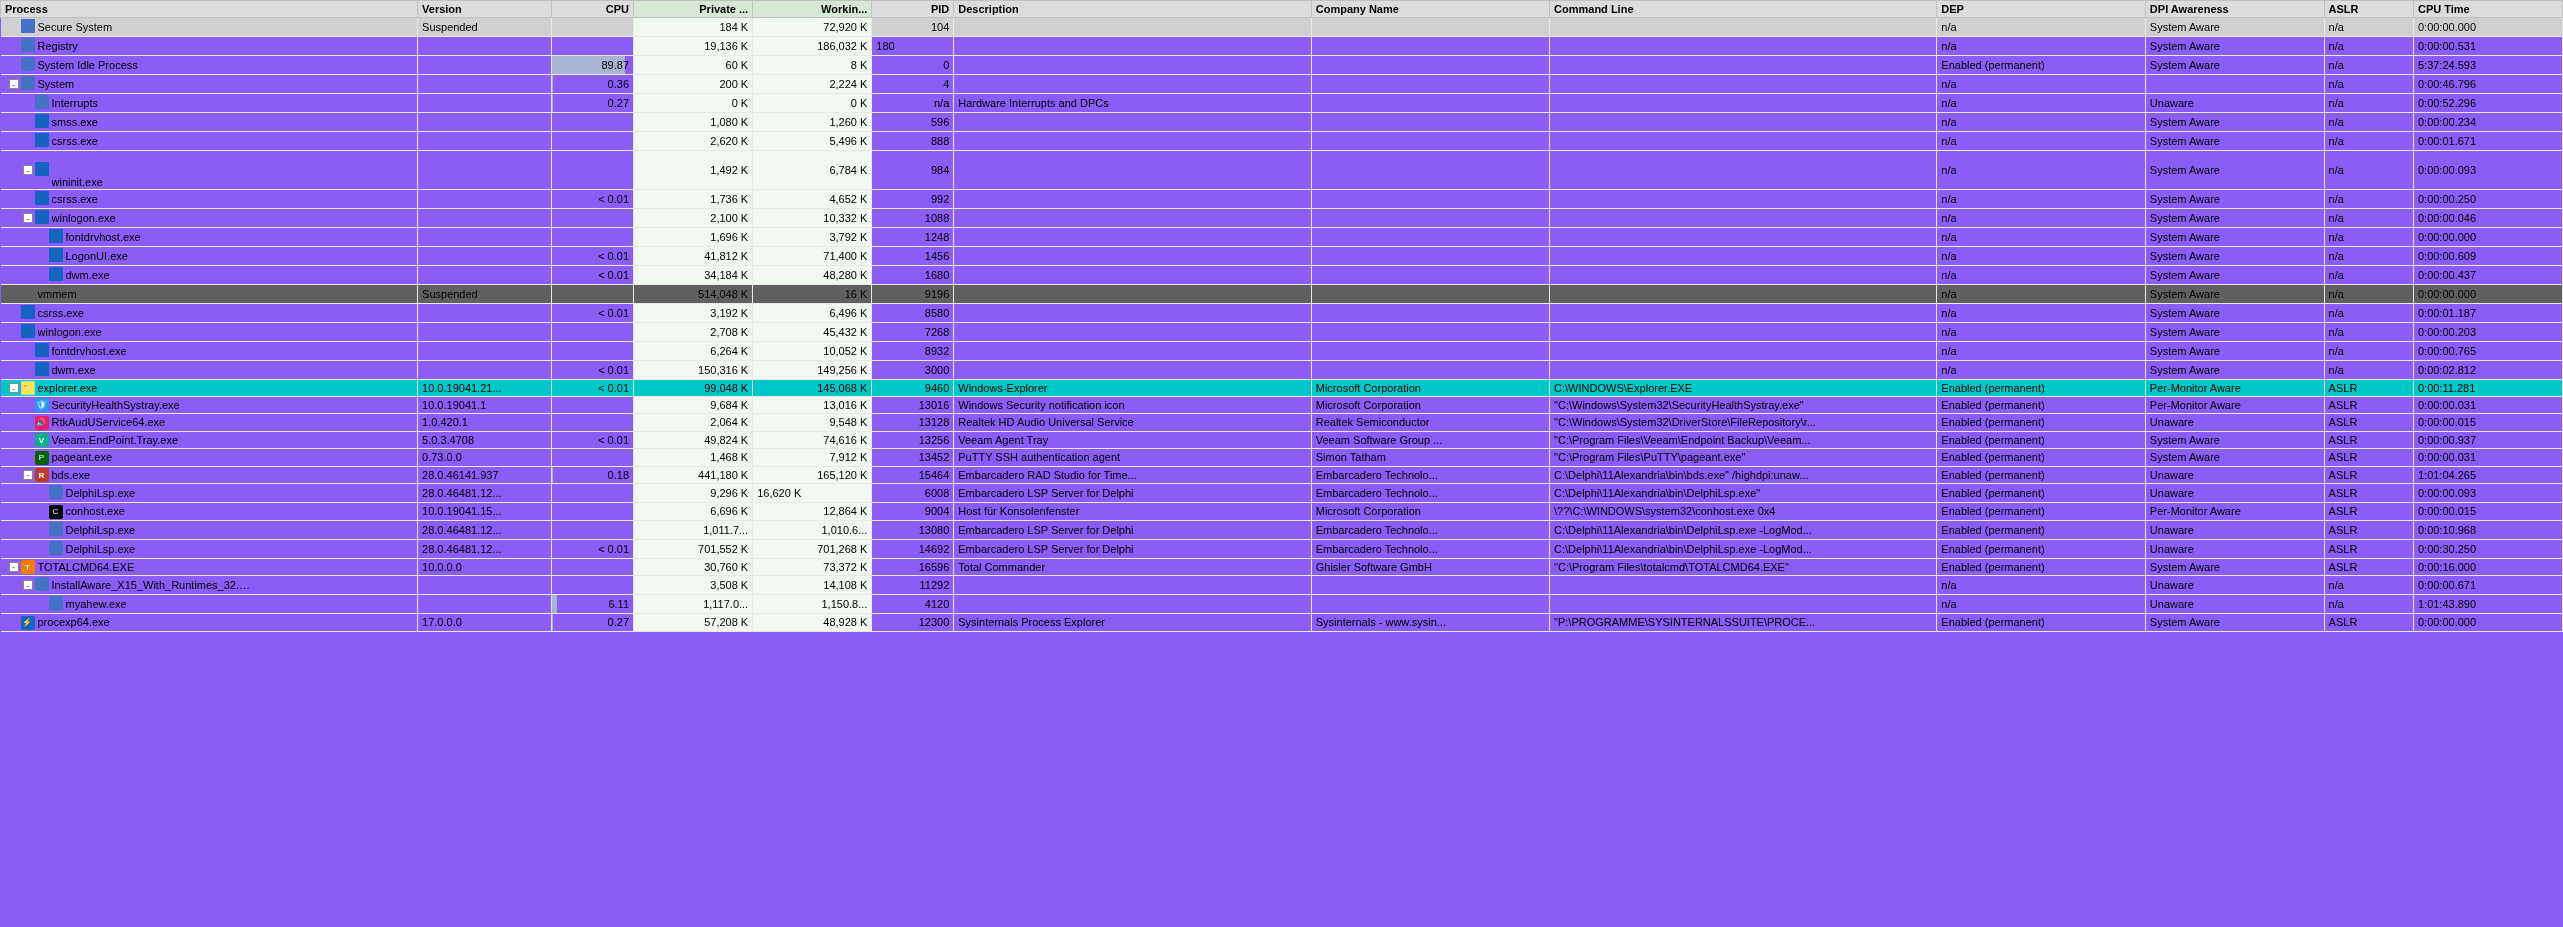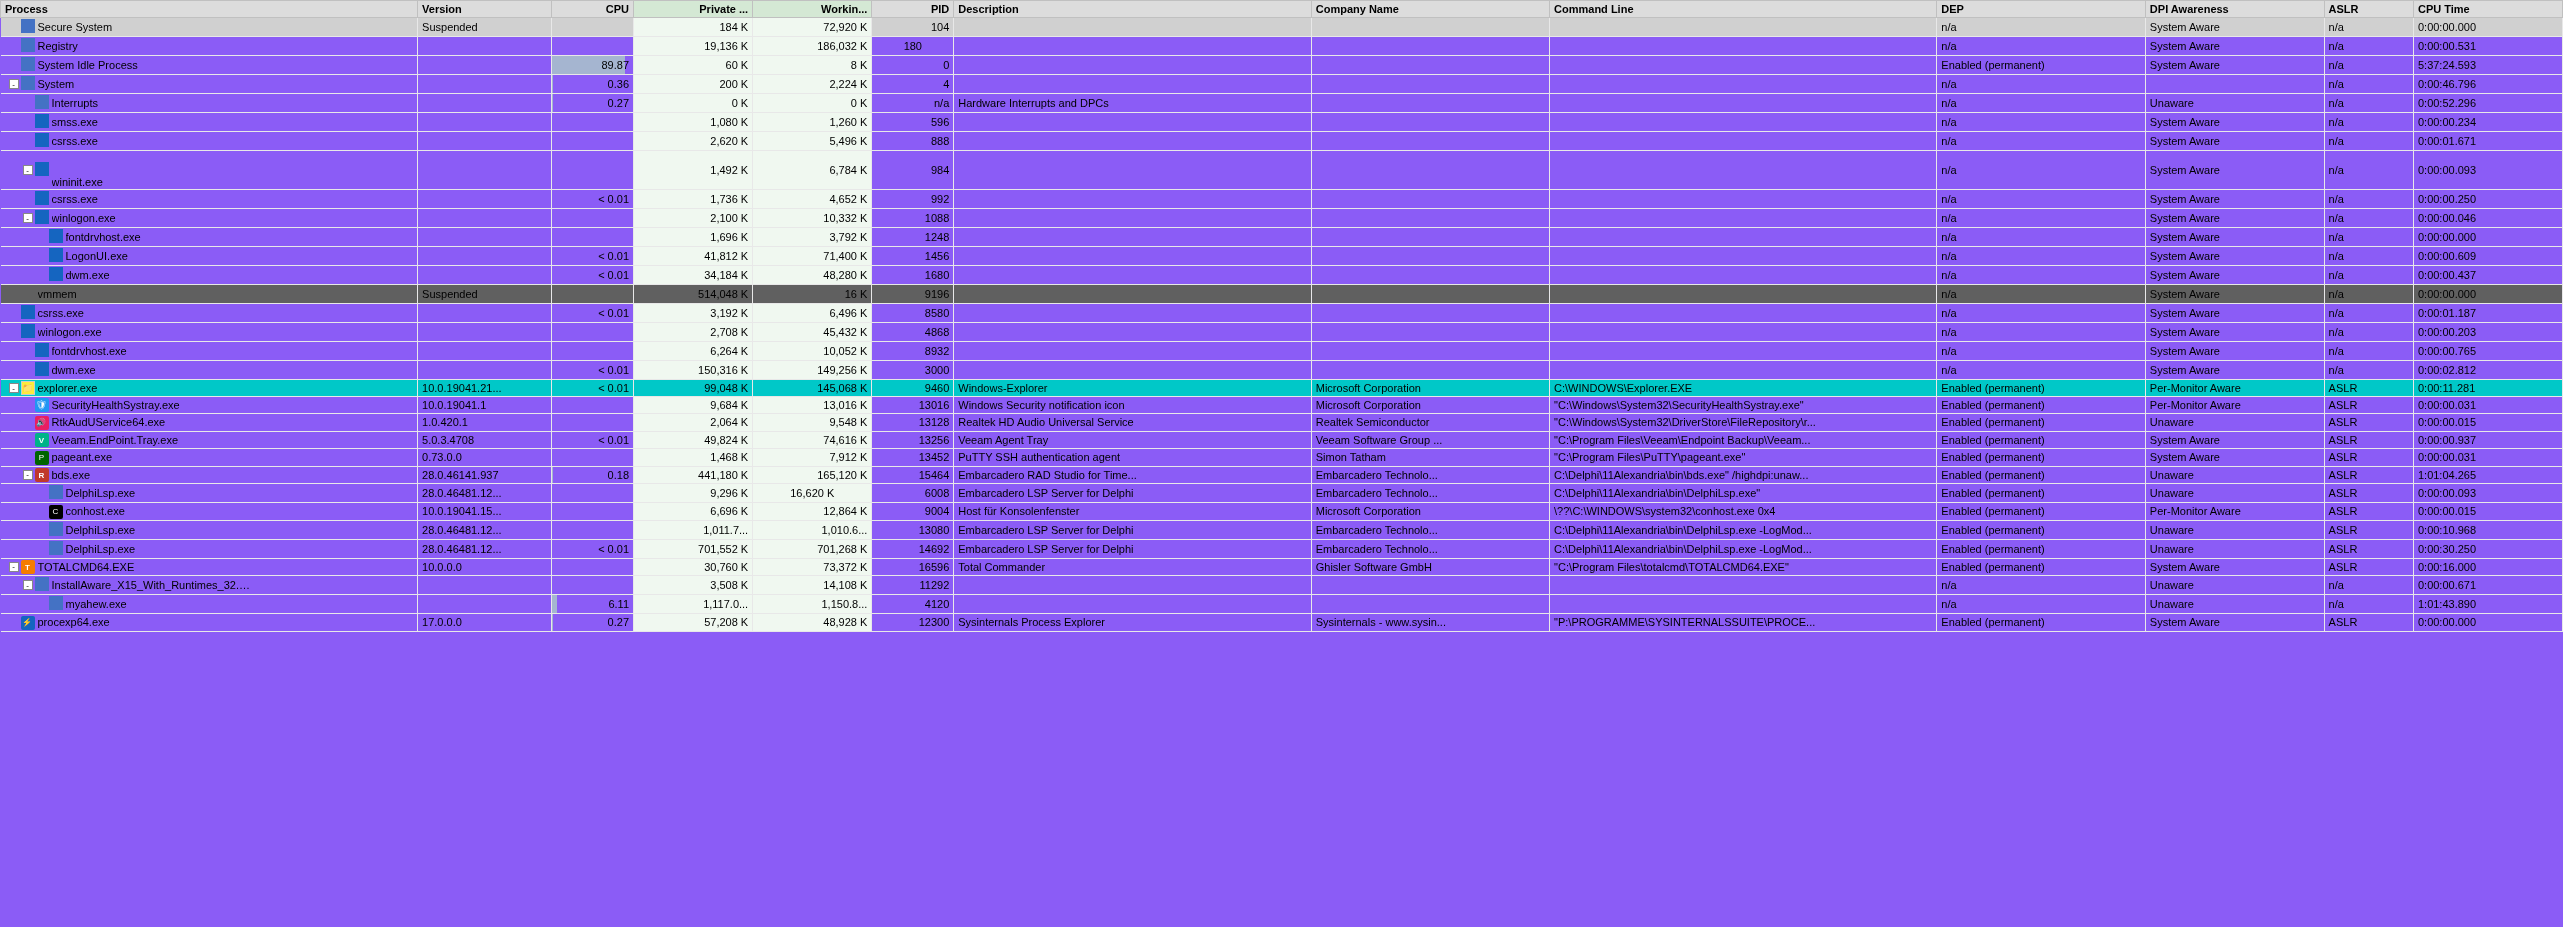--- a/index.html
+++ b/index.html
@@ -109,21 +109,21 @@
             <div style="display:flex;align-items:center;padding-left:4px;">
       <span style="width:10px;display:inline-block;margin-right:2px;"></span>
       <span style="margin-right:3px;"><span style="width:14px;height:14px;display:inline-block;background:#4472c4;"></span></span>
       <span style="overflow:hidden;text-overflow:ellipsis;max-width:200px;">Registry</span>
     </div>
           </td>
           <td></td>
           <td style="text-align: right; position: relative;"></td>
           <td style="text-align: right; background: rgb(240, 248, 240);">19,136 K</td>
           <td style="text-align: right; background: rgb(240, 248, 240);">186,032 K</td>
-          <td style="text-align: center;">180</td>
+          <td style="text-align: left;">180</td>
           <td style="overflow: hidden; text-overflow: ellipsis; max-width: 240px;"></td>
           <td></td>
           <td style="overflow: hidden; text-overflow: ellipsis; max-width: 260px;"></td>
           <td>n/a</td>
           <td>System Aware</td>
           <td>n/a</td>
           <td>0:00:00.531</td>
         </tr>
         <tr>
           <td>
@@ -403,21 +403,21 @@
             <div style="display:flex;align-items:center;padding-left:4px;">
       <span style="width:10px;display:inline-block;margin-right:2px;"></span>
       <span style="margin-right:3px;"><span style="width:14px;height:14px;display:inline-block;background:#1565c0;"></span></span>
       <span style="overflow:hidden;text-overflow:ellipsis;max-width:200px;">winlogon.exe</span>
     </div>
           </td>
           <td></td>
           <td style="text-align: right; position: relative;"></td>
           <td style="text-align: right; background: rgb(240, 248, 240);">2,708 K</td>
           <td style="text-align: right; background: rgb(240, 248, 240);">45,432 K</td>
-          <td style="text-align: right;">4868</td>
+          <td style="text-align: right;">7268</td>
           <td style="overflow: hidden; text-overflow: ellipsis; max-width: 240px;"></td>
           <td></td>
           <td style="overflow: hidden; text-overflow: ellipsis; max-width: 260px;"></td>
           <td>n/a</td>
           <td>System Aware</td>
           <td>n/a</td>
           <td>0:00:00.203</td>
         </tr>
         <tr>
           <td>
@@ -591,21 +591,21 @@
           <td>
             <div style="display:flex;align-items:center;padding-left:32px;">
       <span style="width:10px;display:inline-block;margin-right:2px;"></span>
       <span style="margin-right:3px;"><span style="width:14px;height:14px;display:inline-block;background:#4472c4;"></span></span>
       <span style="overflow:hidden;text-overflow:ellipsis;max-width:200px;">DelphiLsp.exe</span>
     </div>
           </td>
           <td>28.0.46481.12...</td>
           <td style="text-align: right; position: relative;"></td>
           <td style="text-align: right; background: rgb(240, 248, 240);">9,296 K</td>
-          <td style="text-align: center; background: rgb(240, 248, 240);">16,620 K</td>
+          <td style="text-align: left; background: rgb(240, 248, 240);">16,620 K</td>
           <td style="text-align: right;">6008</td>
           <td style="overflow: hidden; text-overflow: ellipsis; max-width: 240px;">Embarcadero LSP Server for Delphi</td>
           <td>Embarcadero Technolo...</td>
           <td style="overflow: hidden; text-overflow: ellipsis; max-width: 260px;">C:\Delphi\11Alexandria\bin\DelphiLsp.exe"</td>
           <td>Enabled (permanent)</td>
           <td>Unaware</td>
           <td>ASLR</td>
           <td>0:00:00.093</td>
         </tr>
         <tr>

